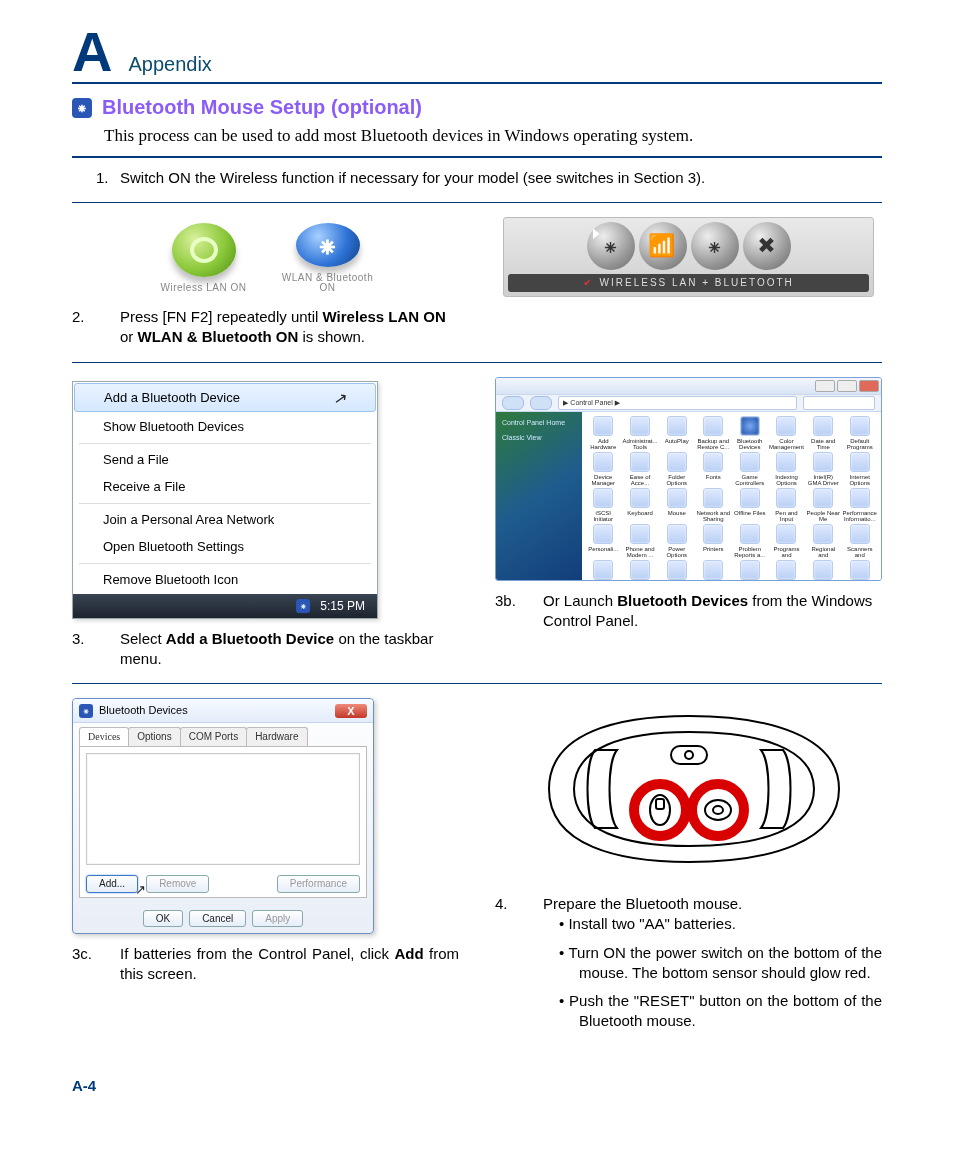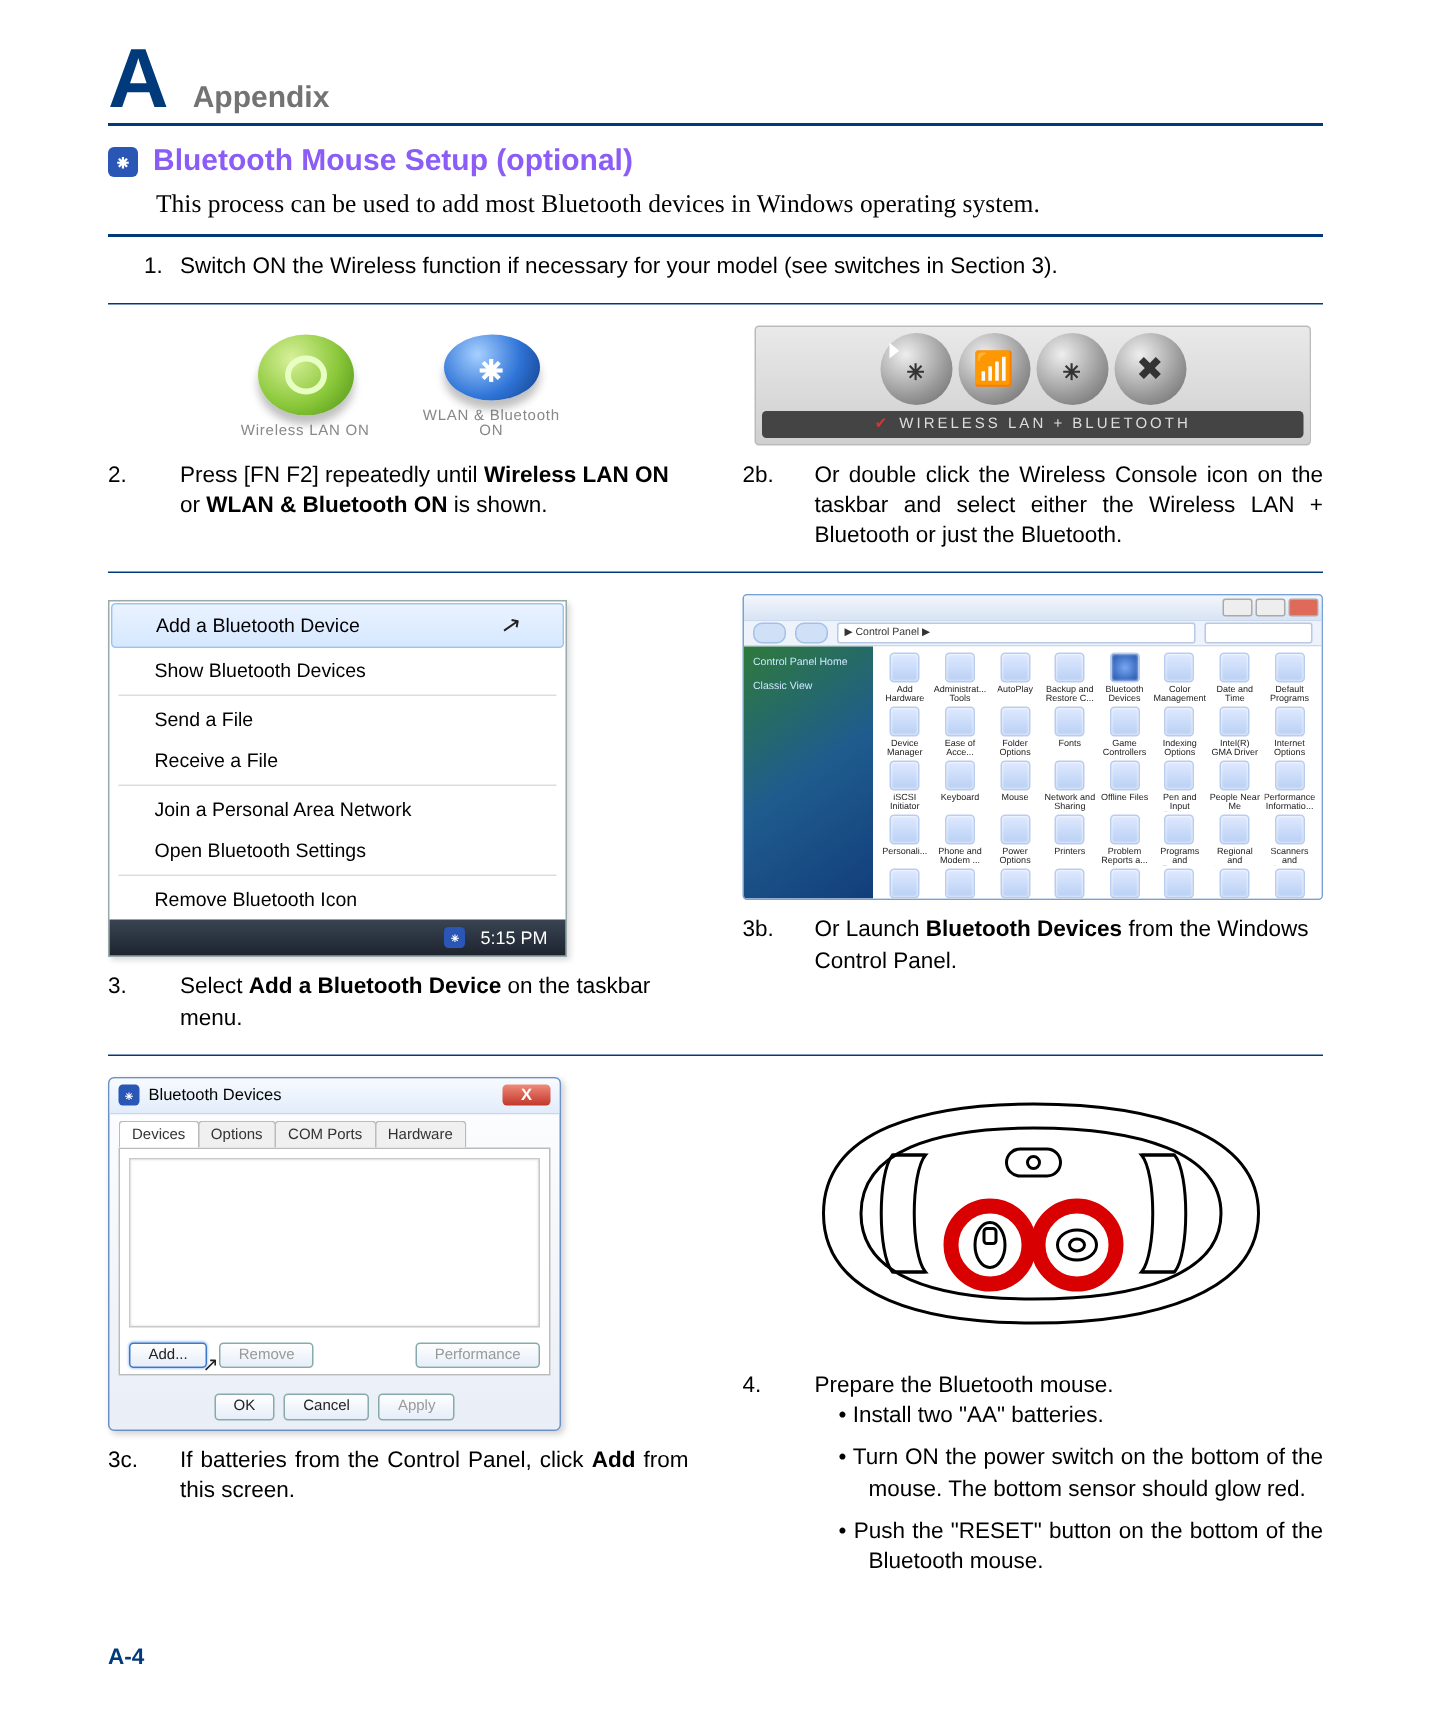--- a/index.html
+++ b/index.html
@@ -25,22 +25,22 @@
     padding-bottom: 2px;
   }
   .chapter-letter {
     font-size: 56px;
     font-weight: 700;
     color: #003a7a;
     line-height: 1;
   }
   .chapter-title {
     font-size: 20px;
-    font-weight: 700;
-    color: #737373;
+    font-weight: 400;
+    color: #0c4a6e;
   }
   .sec-head {
     display: flex;
     align-items: center;
     gap: 10px;
     margin-top: 10px;
   }
   .bt-chip {
     width: 20px; height: 20px; border-radius: 4px;
     background: #2a56b5;
@@ -188,21 +188,21 @@
   .dlg-title { display:flex; align-items:center; gap:6px; padding:4px 6px;
     background:linear-gradient(#f7fbff,#e2ecfa); border-bottom:1px solid #c7d6ee;
     border-radius:4px 4px 0 0;}
   .dlg-title .bt { width:14px;height:14px;border-radius:3px;background:#2a56b5;color:#fff;
     display:inline-flex;align-items:center;justify-content:center;font-size:10px;}
   .dlg-title .x { margin-left:auto; width:32px;height:14px;border-radius:3px;
     background:linear-gradient(#f08a7a,#c1372a); color:#fff; text-align:center; font-weight:700; line-height:14px;}
   .dlg-tabs { display:flex; gap:0; padding: 4px 6px 0; font-size:10px;}
   .dlg-tabs span{ border:1px solid #bbb; border-bottom:none; padding:2px 8px; background:#f0f0f0;
     border-radius:3px 3px 0 0; margin-right:-1px; color:#333;}
-  .dlg-tabs span.act{ background:#fff; position:relative; z-index:1;}
+  .dlg-tabs span.act{ background:#fff; position:relative; z-index:1;font-family:Liberation Serif, serif;}
   .dlg-body { margin:0 6px 6px; border:1px solid #bbb; background:#fff; height:150px;
     display:flex; flex-direction:column;}
   .dlg-list { flex:1; margin:6px; border:1px solid #c9c9c9; box-shadow: inset 0 0 2px #ddd;}
   .dlg-row { display:flex; gap:8px; padding:4px 6px;}
   .btn { border:1px solid #8aa; background:linear-gradient(#fefefe,#e6eef9);
     border-radius:3px; padding:1px 12px; font-size:10px; color:#222;}
   .btn.primary { border-color:#3c78c8; box-shadow:0 0 2px #6aa0f0; position:relative;}
   .btn.primary::after{ content:"↖"; position:absolute; right:-9px; bottom:-7px; font-size:13px; transform: scaleX(-1);}
   .btn[disabled]{ color:#999;}
   .dlg-foot { display:flex; justify-content:center; gap:6px; padding:6px;}
@@ -268,23 +268,20 @@
         <div class="status-icons">
           <span class="sicon sel">⁕</span>
           <span class="sicon">📶</span>
           <span class="sicon">⁕</span>
           <span class="sicon">✖</span>
         </div>
         <div class="status-label">
             <span class="chk">✔</span>
             <span>WIRELESS LAN + BLUETOOTH</span>
           </div>
-      </div>
-      <div class="step-text just">
-        <span class="num">2b.</span><span>Or double click the Wireless Console icon on the taskbar and select either the Wireless LAN + Bluetooth or just the Bluetooth.</span>
       </div>
     </div>
   </div>
   <hr class="rule-thin">
 
   <div class="twocol">
     <div class="col">
       <div class="ctxmenu">
         <div class="mi hl">Add a Bluetooth Device</div>
         <div class="mi">Show Bluetooth Devices</div>

